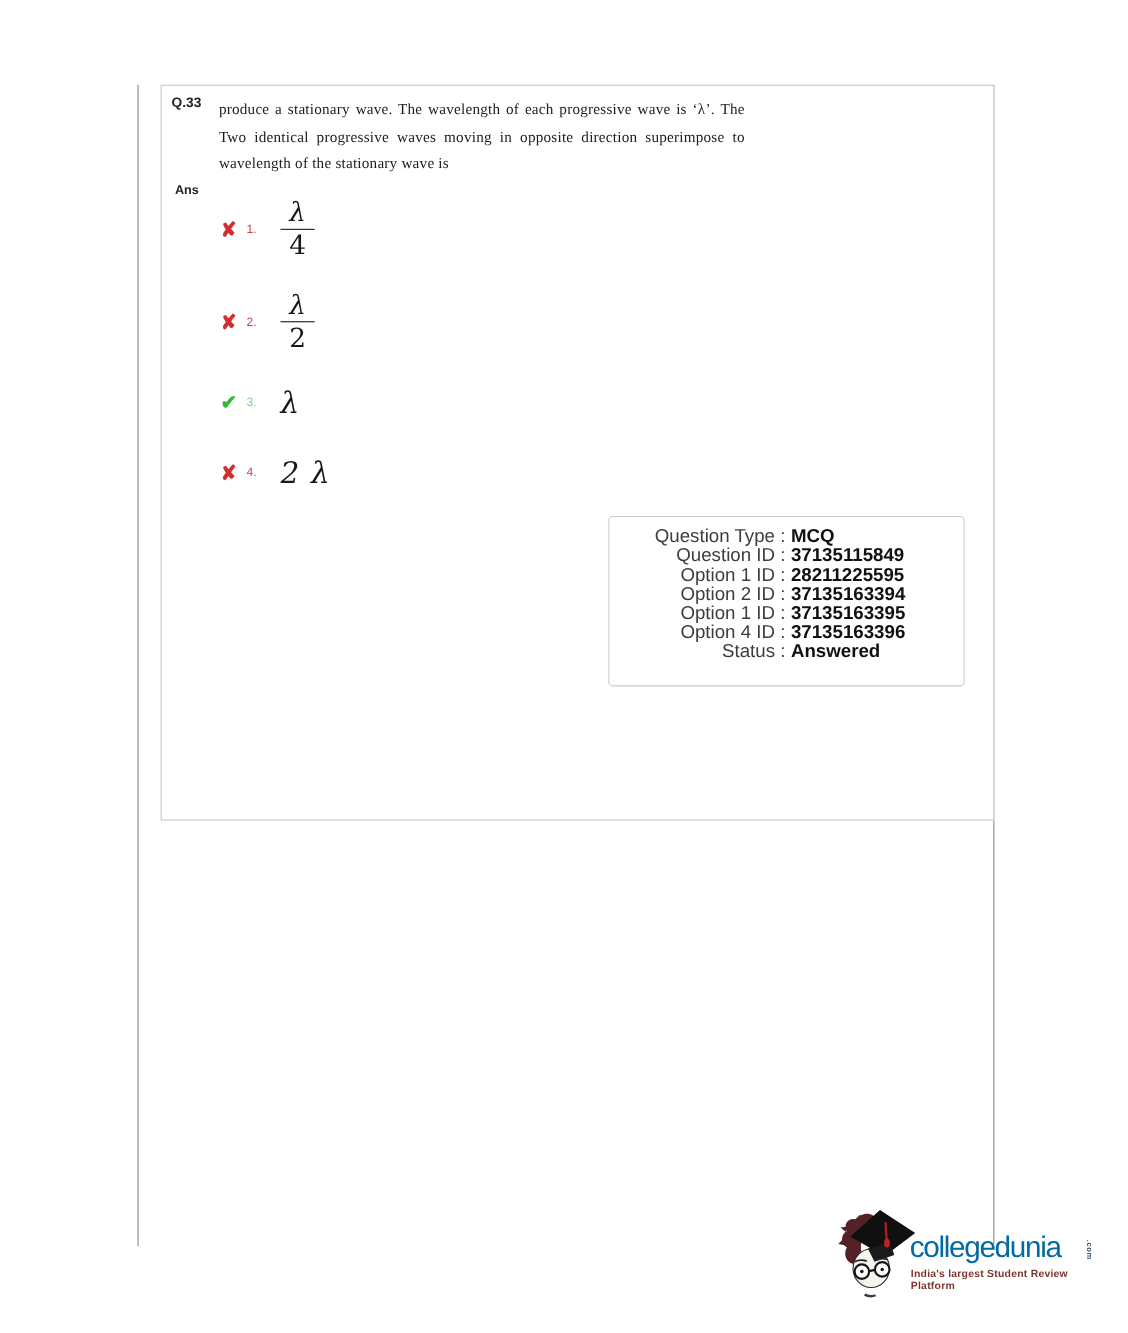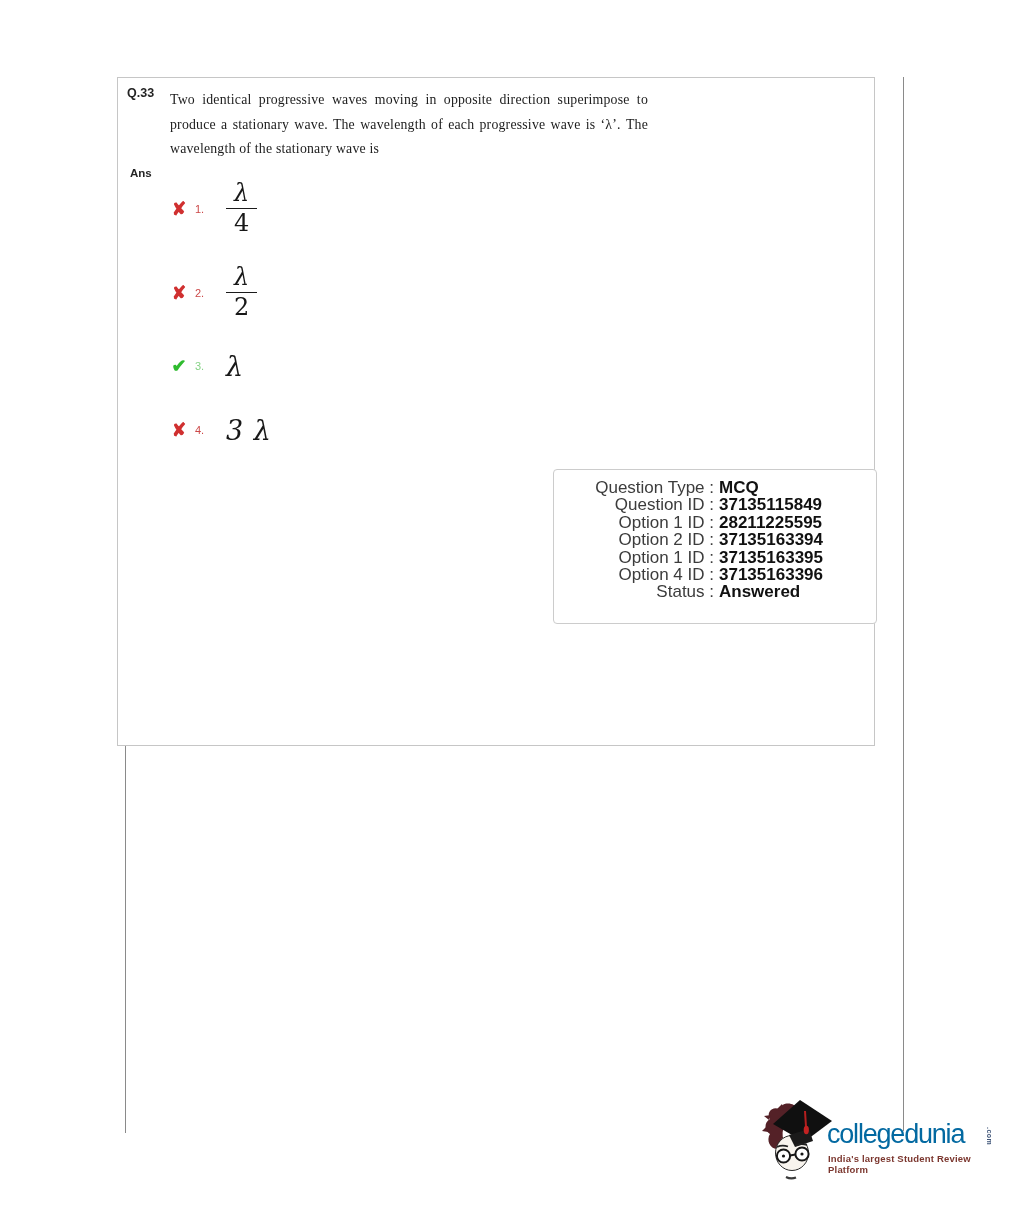--- a/index.html
+++ b/index.html
@@ -5,21 +5,21 @@
   * { margin:0; padding:0; box-sizing:border-box; }
   html,body { width:1025px; height:1212px; background:#ffffff; overflow:hidden;
               font-family:"Liberation Sans", sans-serif; }
 
   
   .rule { position:absolute; width:1px; background:#8a8a8a; }
   .rule-left  { left:125px; top:77px; height:1056px; }
   .rule-right { left:903px; top:77px; height:1054px; z-index:0; }
 
   
-  .question-card { position:absolute; left:117px; top:77px; width:758px; height:669px;
+  .question-card { position:absolute; left:146px; top:77px; width:758px; height:669px;
                    border:1px solid #c6c6c6; background:#ffffff; z-index:1; }
   .q-number { position:absolute; left:9px; top:8px; font-size:12.5px; font-weight:bold; color:#242424; }
   .q-text { position:absolute; left:52px; top:10px; width:478px;
             font-family:"Liberation Serif", serif; font-size:13.8px; line-height:24.5px;
             color:#1c1c1c; letter-spacing:0.2px; }
   .q-line { text-align:justify; text-align-last:justify; }
   .q-line:last-child { text-align-last:left; }
   .ans-label { position:absolute; left:12px; top:89px; font-size:11.5px; font-weight:bold; color:#242424; }
 
   
@@ -61,22 +61,22 @@
 </head>
 <body>
 
 <div class="rule rule-left"></div>
 <div class="rule rule-right"></div>
 
 <div class="question-card">
   <div class="q-number">Q.33</div>
 
   <div class="q-text">
+    <div class="q-line">produce a stationary wave. The wavelength of each progressive wave is ‘λ’. The</div>
     <div class="q-line">Two identical progressive waves moving in opposite direction superimpose to</div>
-    <div class="q-line">produce a stationary wave. The wavelength of each progressive wave is ‘λ’. The</div>
     <div class="q-line">wavelength of the stationary wave is</div>
   </div>
 
   <div class="ans-label">Ans</div>
 
   <div class="option-row row-1">
     <span class="opt-icon cross-mark">✘</span>
     <span class="opt-num num-red">1.</span>
     <span class="formula frac">
       <span class="frac-num">λ</span>
@@ -95,21 +95,21 @@
 
   <div class="option-row row-3">
     <span class="opt-icon check-mark">✔</span>
     <span class="opt-num num-green">3.</span>
     <span class="formula plain-formula">λ</span>
   </div>
 
   <div class="option-row row-4">
     <span class="opt-icon cross-mark">✘</span>
     <span class="opt-num num-red">4.</span>
-    <span class="formula plain-formula">3 λ</span>
+    <span class="formula plain-formula">2 λ</span>
   </div>
 </div>
 
 <div class="meta-card">
   <div class="meta-row">
     <span class="meta-label">Question Type :</span>
     <span class="meta-value">MCQ</span>
   </div>
   <div class="meta-row">
     <span class="meta-label">Question ID :</span>

